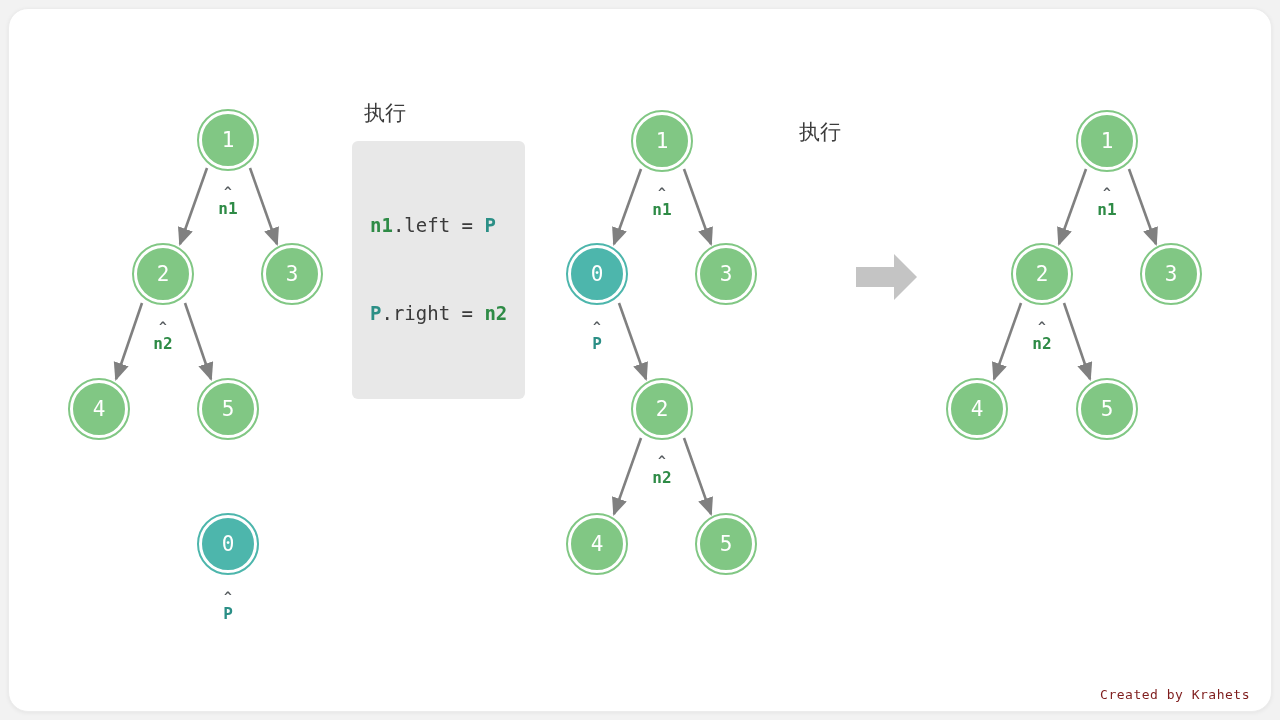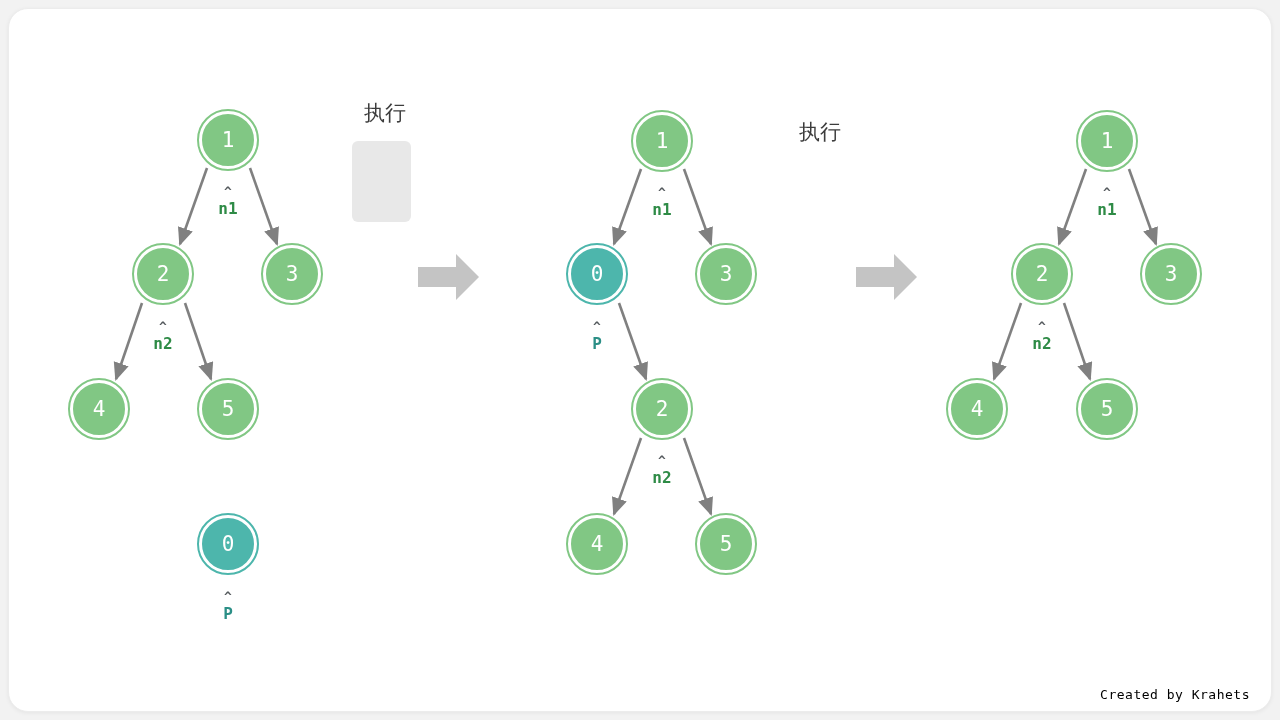--- a/index.html
+++ b/index.html
@@ -109,21 +109,21 @@
 
   
   .big-arrow { position: absolute; }
 
   .credit {
     position: absolute;
     right: 30px;
     bottom: 18px;
     font-family: "DejaVu Sans Mono", "Liberation Mono", monospace;
     font-size: 13px;
-    color: #000000;
+    color: #7f1d1d;
     letter-spacing: 0.5px;
   }
 </style>
 </head>
 <body>
 
 <div id="canvas">
   <div class="card"></div>
 
   <svg class="layer" width="1280" height="720" viewBox="0 0 1280 720">
@@ -160,20 +160,22 @@
   <div class="big-arrow" id="big-arrow-1" style="left:856px; top:253px;">
     <svg width="62" height="48" viewBox="0 0 62 48">
       <path d="M0,14 L38,14 L38,1 L61,24 L38,47 L38,34 L0,34 Z" fill="#c4c4c4"></path>
     </svg>
   </div>
 
   <div class="step-title" style="left:364px; top:99px;">执行</div>
   <div class="step-title" style="left:799px; top:118px;">执行</div>
 
   <div class="code-box" style="left:352px; top:141px;">
+    <div><span class="v-green">n1</span><span>.left = </span><span class="v-teal">P</span></div>
+    <div><span class="v-teal">P</span><span>.right = </span><span class="v-green">n2</span></div>
   </div>
 
 
   <div id="nodes-layer" style="position:absolute; left:0; top:0; width:1280px; height:720px;">
       <div class="node node-green" style="left: 199px; top: 111px;">
         <span class="ring"></span>
         <span class="node-val">1</span>
       </div>
       <div class="node node-green" style="left: 134px; top: 245px;">
         <span class="ring"></span>

